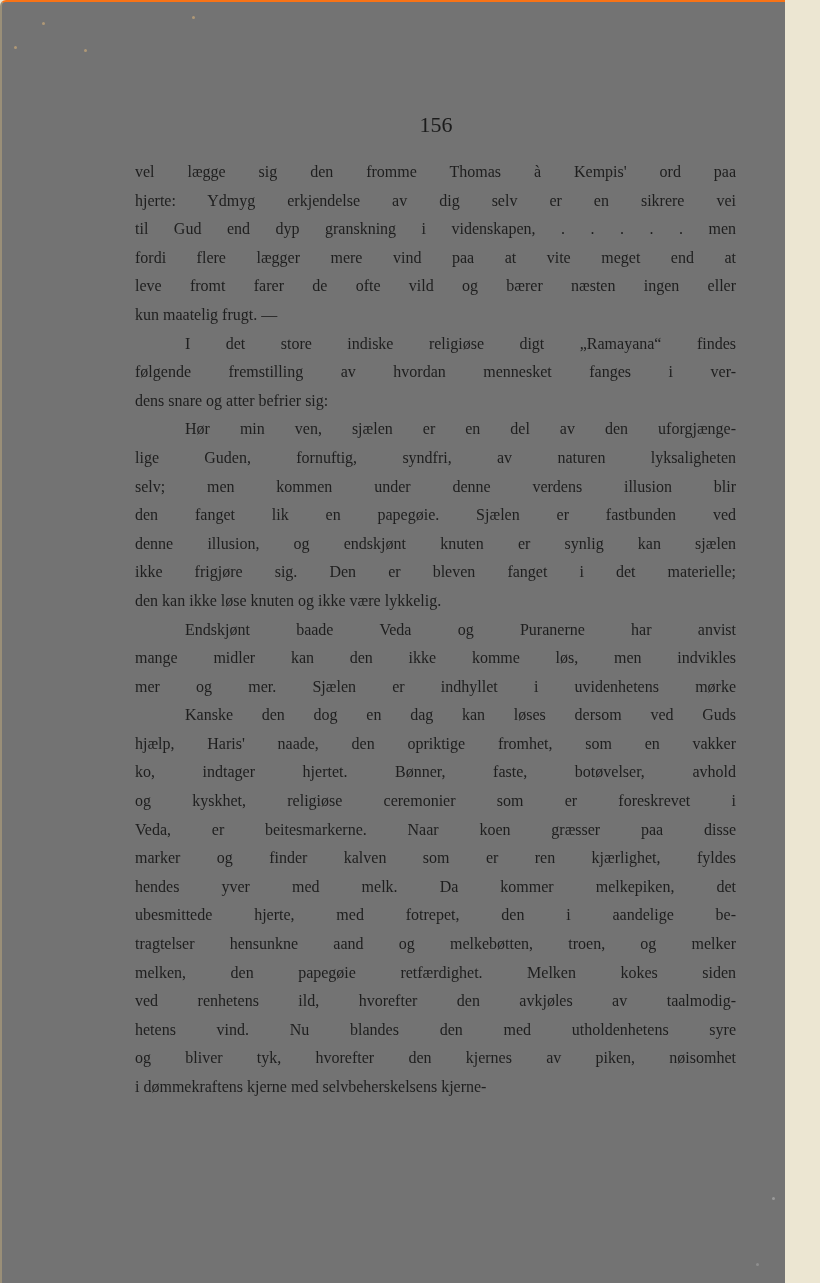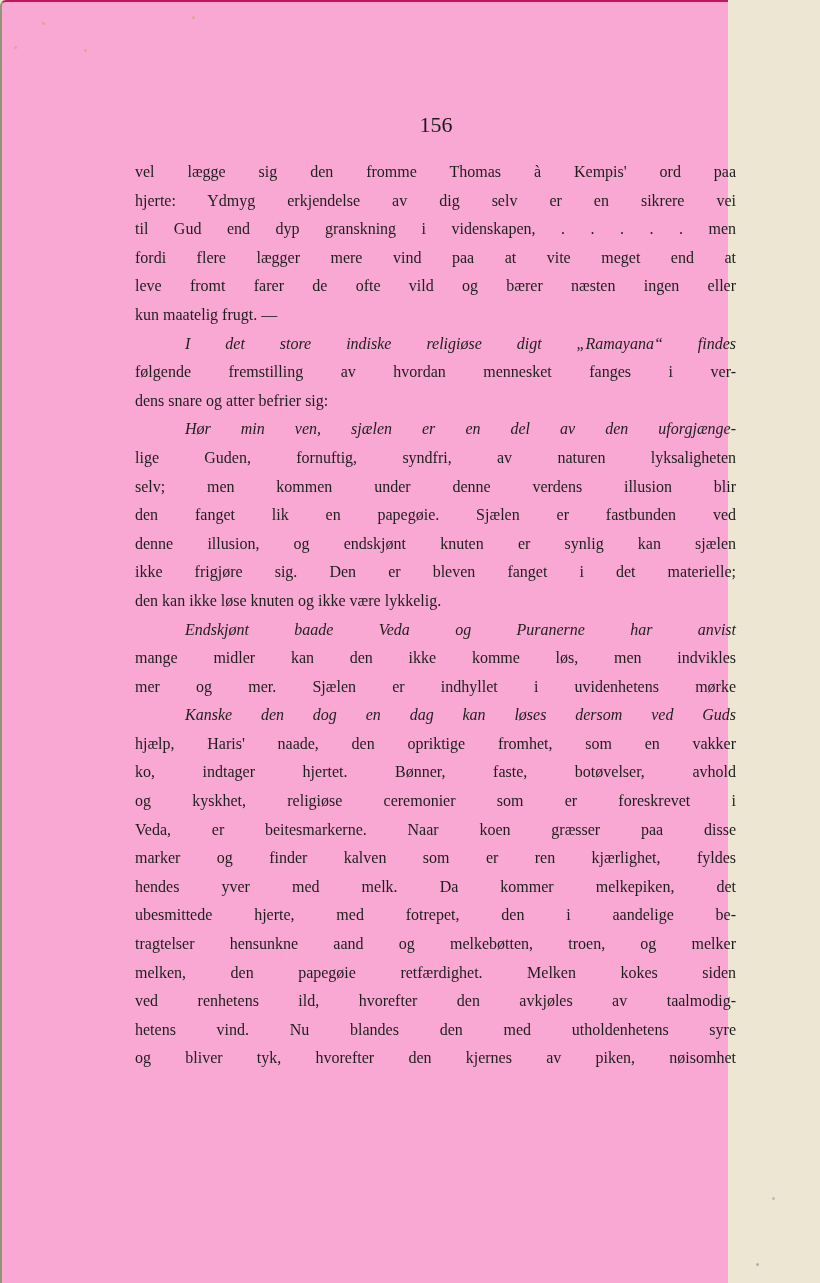--- a/index.html
+++ b/index.html
@@ -7,24 +7,24 @@
       padding: 0;
       width: 820px;
       height: 1283px;
       overflow: hidden;
       background: #ece6d2;
     }
     .page {
       position: absolute;
       left: 0;
       top: 0;
-      width: 728px;
+      width: 785px;
       height: 1283px;
-      background: #f9a8d4;
-      border-top: 2px solid #be185d;
+      background: #737373;
+      border-top: 2px solid #f97316;
       border-left: 2px solid #9a8f78;
       border-top-left-radius: 6px;
       box-sizing: border-box;
     }
     .page-number {
       position: absolute;
       top: 110px;
       left: 0;
       width: 868px;
       text-align: center;
@@ -47,21 +47,20 @@
       white-space: nowrap;
       text-align: justify;
       text-align-last: justify;
       height: 28.6px;
     }
     .line.last {
       text-align-last: left;
     }
     .line.indent {
       padding-left: 50px;
-      font-style: italic;
     }
     .speck {
       position: absolute;
       width: 3px;
       height: 3px;
       border-radius: 50%;
       background: #c9a877;
       opacity: 0.7;
     }
   </style>
@@ -113,15 +112,16 @@
         <span class="line">og kyskhet, religiøse ceremonier som er foreskrevet i</span>
         <span class="line">Veda, er beitesmarkerne. Naar koen græsser paa disse</span>
         <span class="line">marker og finder kalven som er ren kjærlighet, fyldes</span>
         <span class="line">hendes yver med melk. Da kommer melkepiken, det</span>
         <span class="line">ubesmittede hjerte, med fotrepet, den i aandelige be-</span>
         <span class="line">tragtelser hensunkne aand og melkebøtten, troen, og melker</span>
         <span class="line">melken, den papegøie retfærdighet. Melken kokes siden</span>
         <span class="line">ved renhetens ild, hvorefter den avkjøles av taalmodig-</span>
         <span class="line">hetens vind. Nu blandes den med utholdenhetens syre</span>
         <span class="line">og bliver tyk, hvorefter den kjernes av piken, nøisomhet</span>
+        <span class="line last">i dømmekraftens kjerne med selvbeherskelsens kjerne-</span>
       </div>
     </div>
 </div>
 
 </body></html>

